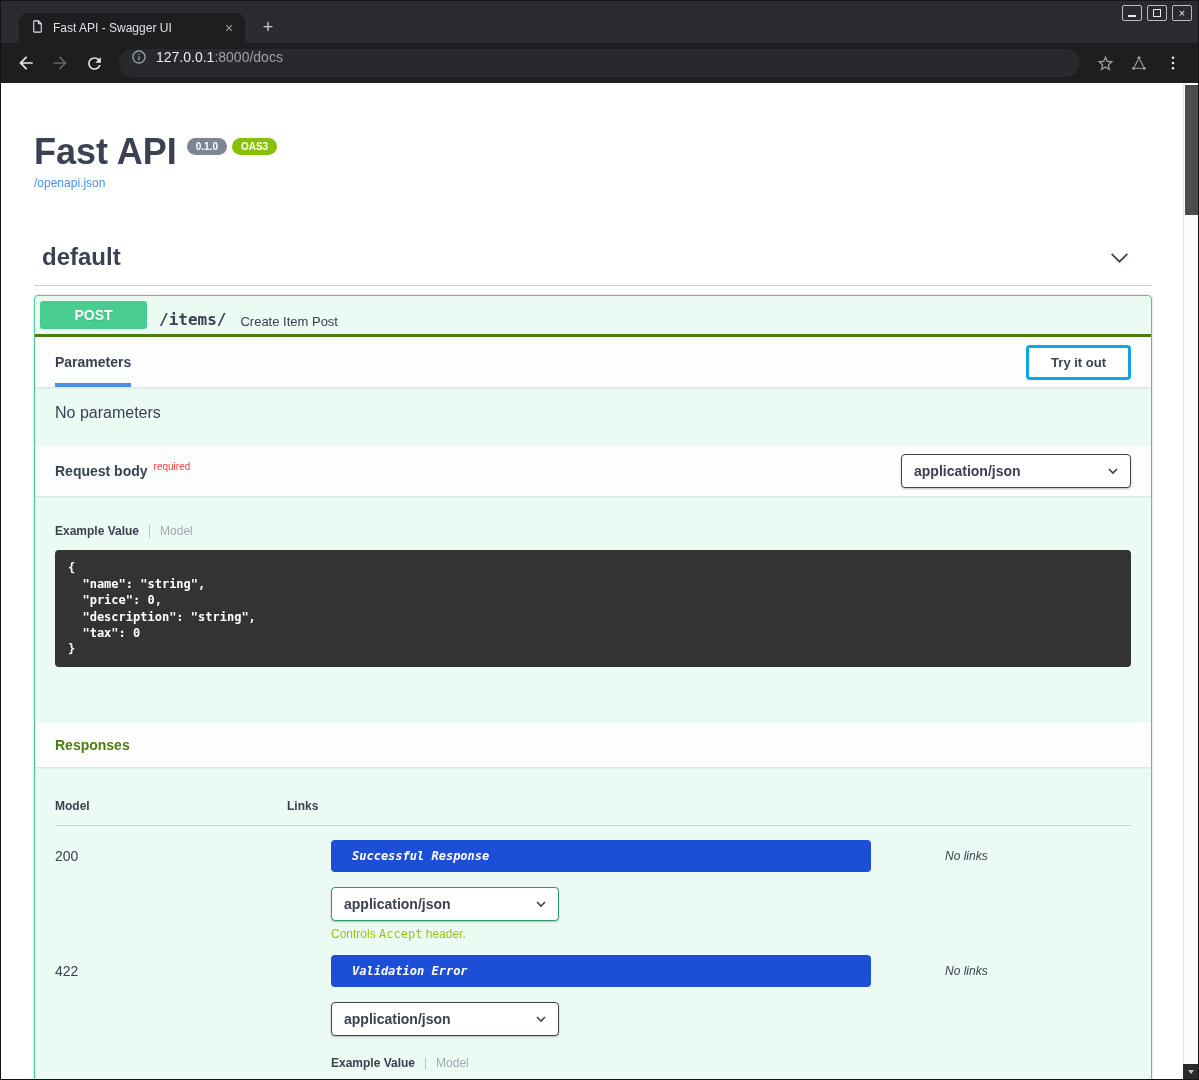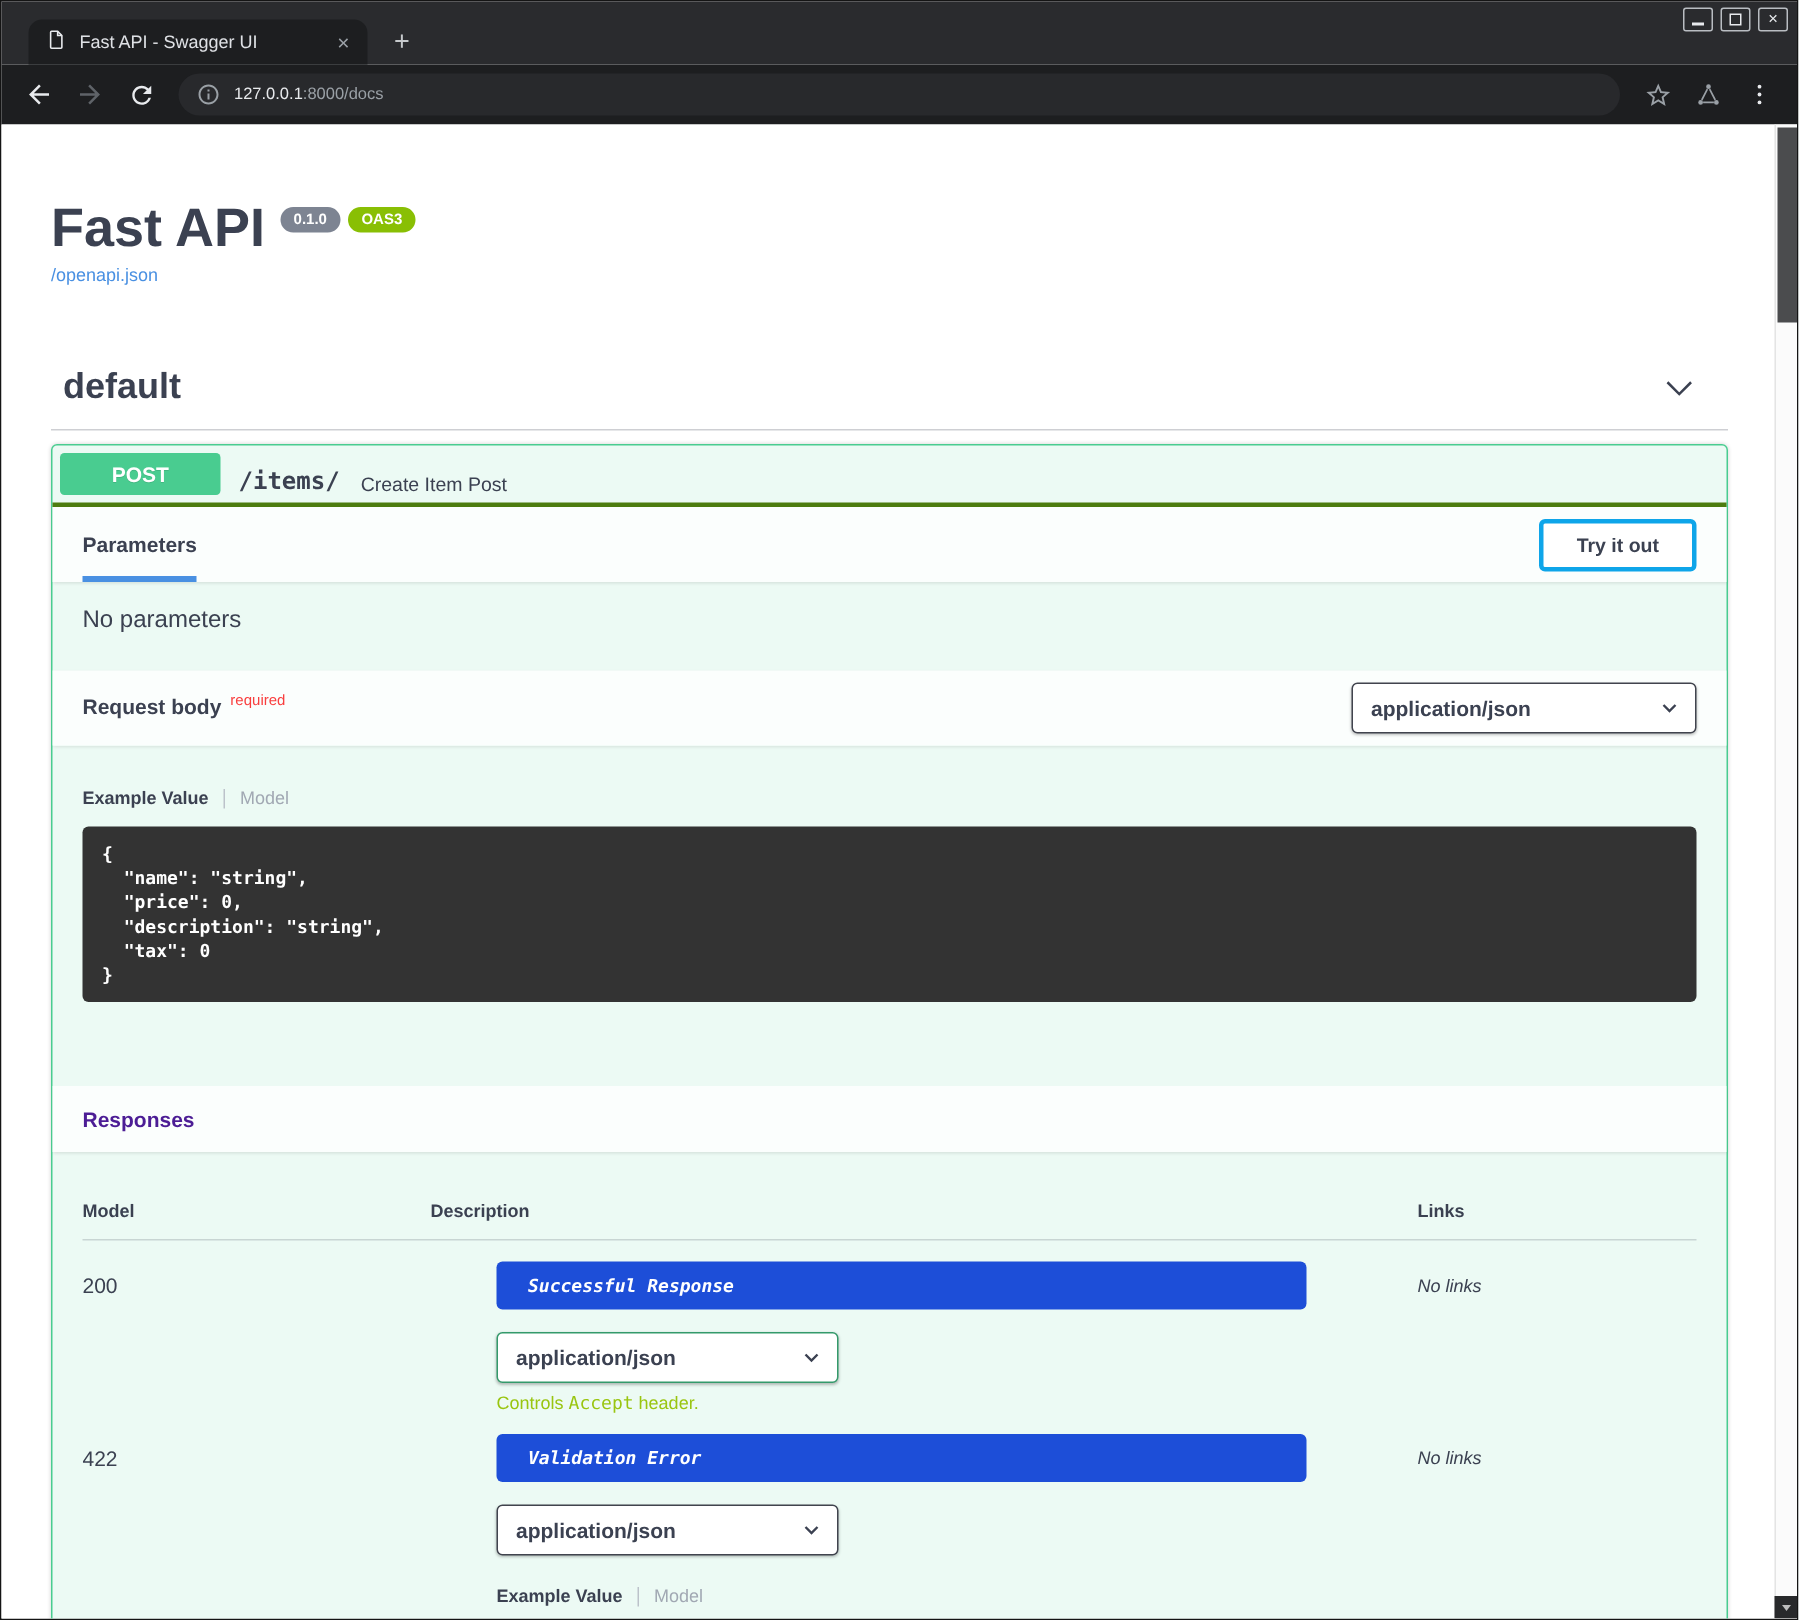--- a/index.html
+++ b/index.html
@@ -18,21 +18,21 @@
              font-size:18px; display:flex; align-items:center; justify-content:center; }
   .window-controls { position:absolute; top:4px; right:6px; display:flex; gap:5px; }
   .wc { width:20px; height:16px; border:1px solid #b9bdc2; border-radius:2px; position:relative;
         display:flex; align-items:center; justify-content:center; color:#e8eaed; font-size:11px; line-height:1; }
   .g-min { position:absolute; bottom:3px; left:5px; width:8px; height:2px; background:#e8eaed; }
   .g-max { width:8px; height:8px; border:1.5px solid #e8eaed; display:block; }
 
   .navbar { flex:0 0 40px; background:#1d1e20; display:flex; align-items:center; padding:0 10px; gap:4px; }
   .nav-icon { width:30px; height:30px; display:flex; align-items:center; justify-content:center; border-radius:50%; flex:0 0 auto; }
   .urlbar { flex:1; height:28px; margin:0 6px; background:#28292c; border-radius:14px; display:flex;
-            align-items:center; gap:9px; padding:0 12px; font-size:11px; overflow:hidden; }
+            gap:9px; padding:0 12px; font-size:14px; overflow:hidden; }
   .url-host { color:#e8eaed; }
   .url-rest { color:#9aa0a6; }
 
   
   .page { flex:1; position:relative; background:#fff; overflow:hidden; }
   .content { height:100%; width:1184px; overflow:hidden; padding:0 33px; }
 
   .api-info { padding-top:48px; }
   .api-title { font-size:36px; color:#3b4151; font-weight:700; display:flex; align-items:flex-start; }
   .badge { font-size:10px; font-weight:700; color:#fff; border-radius:57px; padding:3px 9px; margin:7px 0 0 10px; display:inline-block; }
@@ -77,21 +77,21 @@
   .model-example { padding:28px 20px 56px; }
   .ex-tabs { display:flex; align-items:center; font-size:12px; }
   .tab-ex { color:#3b4151; font-weight:700; cursor:pointer; }
   .tab-ex.dim { color:#a1a8b3; font-weight:400; }
   .tab-sep { width:1px; height:13px; background:#bcc2ca; margin:0 10px; }
   .code { margin-top:12px; background:#333333; border-radius:4px; padding:10px 13px;
           font-family:"DejaVu Sans Mono","Liberation Mono",monospace; font-size:12px; line-height:1.35;
           color:#ffffff; font-weight:600; white-space:pre; min-height:101px; }
 
   .resp-h { height:44px; display:flex; align-items:center; background:rgba(255,255,255,.8);
-            box-shadow:0 1px 2px rgba(0,0,0,.1); padding:0 20px; font-size:14px; font-weight:700; color:#4c1d95; }
+            box-shadow:0 1px 2px rgba(0,0,0,.1); padding:0 20px; font-size:14px; font-weight:700; color:#4d7c0f; }
 
   .resp-table { padding:20px 20px 0; }
   .thead, .trow { display:grid; grid-template-columns:232px 1fr 186px; }
   .thead { font-size:12px; font-weight:700; color:#3b4151; padding:12px 0; border-bottom:1px solid rgba(59,65,81,.2); }
   .trow { padding-top:14px;gap:44px; }
   .code-cell { font-size:14px; color:#3b4151; padding-top:8px; }
   .desc-cell { padding-right:30px; min-width:0; }
   .dark-box { background:#1d4ed8; border-radius:4px; padding:9px 21px; color:#fff;
               font-family:"DejaVu Sans Mono","Liberation Mono",monospace; font-style:italic;
               font-size:12px; font-weight:700; }
@@ -248,21 +248,20 @@
 }</pre>
         </div>
 
         <div class="resp-h">
           <span>Responses</span>
         </div>
 
         <div class="resp-table">
           <div class="thead">
             <span>Model</span>
-            <span>Description</span>
             <span>Links</span>
           </div>
 
           <div class="trow">
             <div class="code-cell">200</div>
             <div class="desc-cell">
               <div class="dark-box">Successful Response</div>
               <div class="select small accept">
                 <span>application/json</span>
                 <span style="display:flex;">

